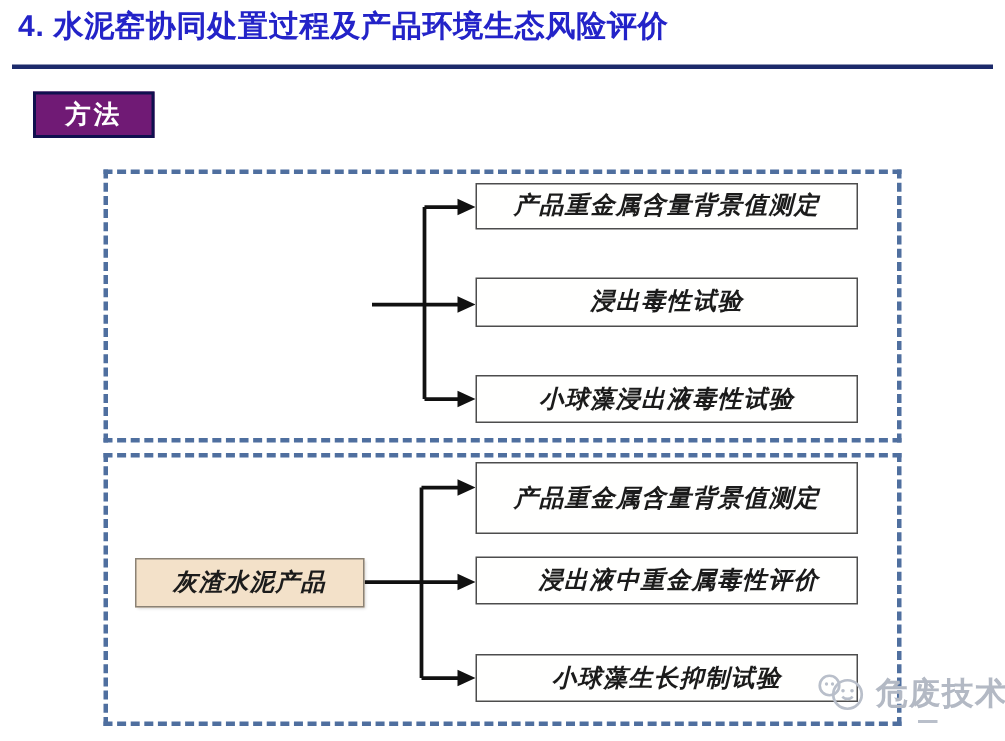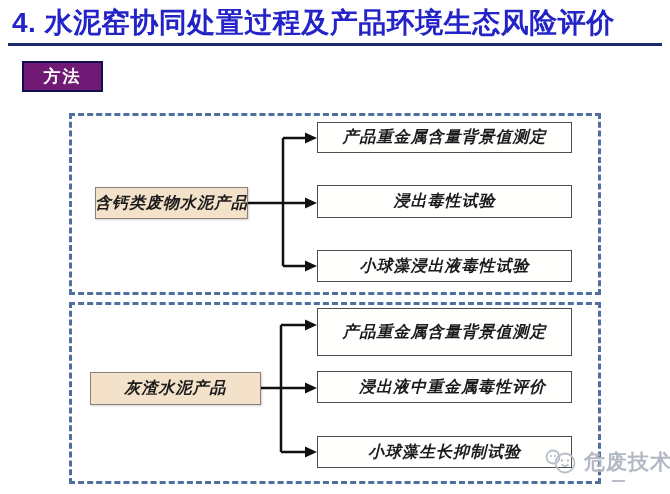--- a/index.html
+++ b/index.html
@@ -13,21 +13,21 @@
     background: #ffffff;
     overflow: hidden;
   }
 
   
   .slide-title {
     position: absolute;
     left: 12px;
     top: 4px;
     width: 650px;
-    font-size: 28px;
+    font-size: 20px;
     font-weight: bold;
     color: #2323c8;
     letter-spacing: 0.5px;
     white-space: nowrap;
   }
   .title-rule {
     position: absolute;
     left: 8px;
     top: 43px;
     width: 654px;
@@ -83,21 +83,21 @@
     box-shadow: 1px 1px 2px rgba(0,0,0,0.18);
   }
 
   
   .p1-source { left: 26px;  top: 74px;  width: 153px; height: 32px; }
   .p1-t1     { left: 248px; top: 9px;   width: 255px; height: 31px; }
   .p1-t2     { left: 248px; top: 72px;  width: 255px; height: 33px; }
   .p1-t3     { left: 248px; top: 137px; width: 255px; height: 32px; }
 
   
-  .p2-source { left: 21px;  top: 70px;  width: 171px; height: 33px; }
+  .p2-source { left: 21px;  top: 70px;  width: 153px; height: 33px; }
   .p2-t1     { left: 248px; top: 6px;   width: 255px; height: 48px; }
   .p2-t2     { left: 248px; top: 69px;  width: 255px; height: 32px; padding-left: 16px; }
   .p2-t3     { left: 248px; top: 134px; width: 255px; height: 32px; }
 
   
   .watermark {
     position: absolute;
     left: 542px;
     top: 447px;
     display: flex;
@@ -142,21 +142,20 @@
         <line x1="214" y1="90" x2="238" y2="90"></line>
         <line x1="214" y1="153" x2="238" y2="153"></line>
       </g>
       <g fill="#111111">
         <path d="M248 25 L236 19.5 L236 30.5 Z"></path>
         <path d="M248 90 L236 84.5 L236 95.5 Z"></path>
         <path d="M248 153 L236 147.5 L236 158.5 Z"></path>
       </g>
     </svg>
 
-    <div class="node source-node p1-source">含钙类废物水泥产品</div>
     <div class="node p1-t1">产品重金属含量背景值测定</div>
     <div class="node p1-t2">浸出毒性试验</div>
     <div class="node p1-t3">小球藻浸出液毒性试验</div>
   </div>
 
   <div class="panel panel-2">
     <div class="panel-frame"></div>
 
     <svg class="arrow-layer" width="532" height="182" viewBox="0 0 532 182">
       <g stroke="#111111" stroke-width="2.5" fill="none">

